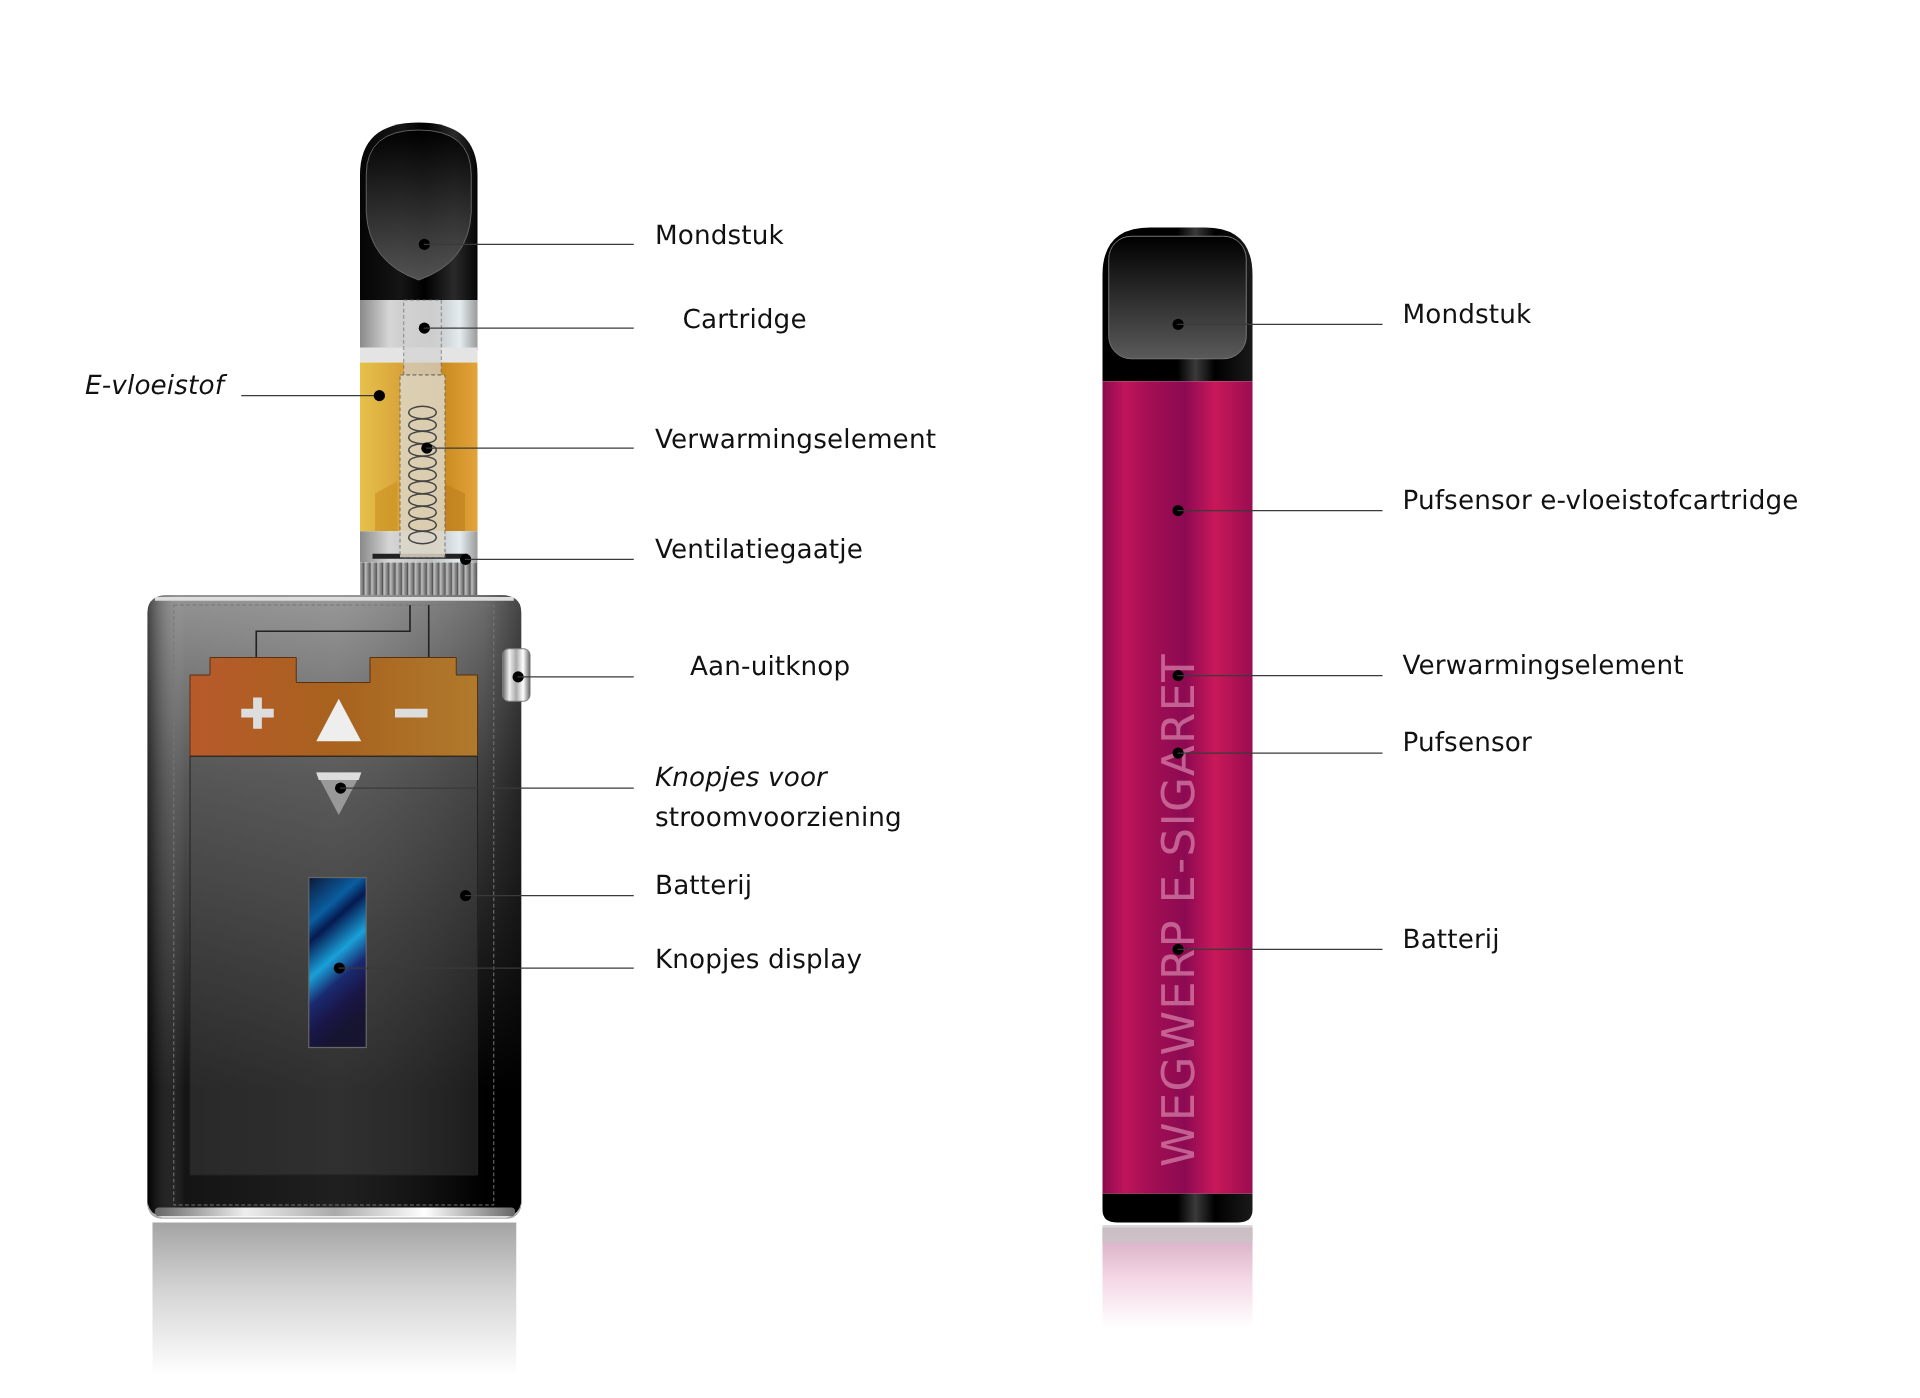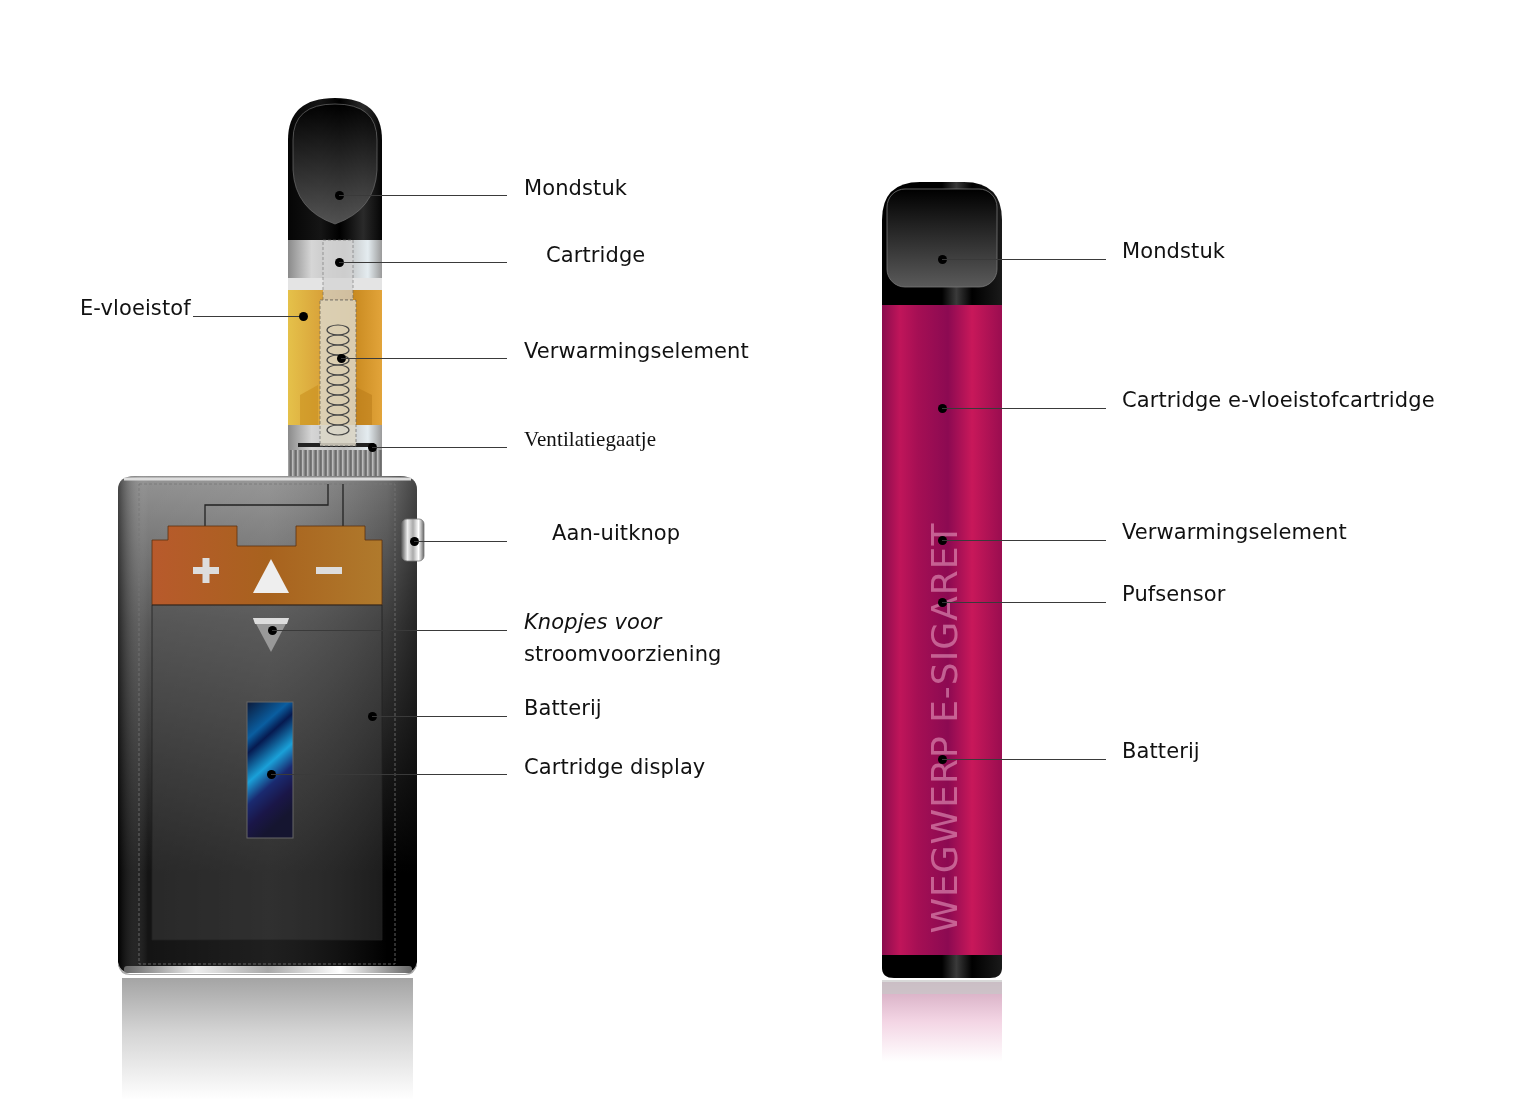--- a/index.html
+++ b/index.html
@@ -200,35 +200,35 @@
   <div class="label" style="left:524px;top:172px;">Mondstuk</div>
 </div>
 
 <div>
   <div class="dot" style="left:339px;top:262px;"></div>
   <div class="leader" style="left:339px;top:261.5px;width:168px;"></div>
   <div class="label" style="left:524px;top:239px;margin-left:22px;">Cartridge</div>
 </div>
 
 <div>
-  <div class="label" style="left:80px;top:292px;">E-vloeistof</div>
+  <div class="label" style="left:68px;top:292px;font-style:italic;">E-vloeistof</div>
   <div class="leader" style="left:193px;top:315.5px;width:110px;"></div>
   <div class="dot" style="left:303px;top:316px;"></div>
 </div>
 
 <div>
   <div class="dot" style="left:341px;top:358px;"></div>
   <div class="leader" style="left:341px;top:357.5px;width:166px;"></div>
   <div class="label" style="left:524px;top:335px;">Verwarmingselement</div>
 </div>
 
 <div>
   <div class="dot" style="left:372px;top:447px;"></div>
   <div class="leader" style="left:372px;top:446.5px;width:135px;"></div>
-  <div class="label" style="left:524px;top:423px;font-family:Liberation Serif, serif;">Ventilatiegaatje</div>
+  <div class="label" style="left:524px;top:423px;">Ventilatiegaatje</div>
 </div>
 
 <div>
   <div class="dot" style="left:414px;top:541px;"></div>
   <div class="leader" style="left:414px;top:540.5px;width:93px;"></div>
   <div class="label" style="left:552px;top:517px;">Aan-uitknop</div>
 </div>
 
 <div>
   <div class="dot" style="left:272px;top:630px;"></div>
@@ -239,33 +239,33 @@
 
 <div>
   <div class="dot" style="left:372px;top:716px;"></div>
   <div class="leader" style="left:372px;top:715.5px;width:135px;"></div>
   <div class="label" style="left:524px;top:692px;">Batterij</div>
 </div>
 
 <div>
   <div class="dot" style="left:271px;top:774px;"></div>
   <div class="leader" style="left:271px;top:773.5px;width:236px;"></div>
-  <div class="label" style="left:524px;top:751px;">Cartridge display</div>
+  <div class="label" style="left:524px;top:751px;">Knopjes display</div>
 </div>
 
 <div>
   <div class="dot" style="left:942px;top:259px;"></div>
   <div class="leader" style="left:942px;top:258.5px;width:164px;"></div>
   <div class="label" style="left:1122px;top:235px;">Mondstuk</div>
 </div>
 
 <div>
   <div class="dot" style="left:942px;top:408px;"></div>
   <div class="leader" style="left:942px;top:407.5px;width:164px;"></div>
-  <div class="label" style="left:1122px;top:384px;">Cartridge e-vloeistofcartridge</div>
+  <div class="label" style="left:1122px;top:384px;">Pufsensor e-vloeistofcartridge</div>
 </div>
 
 <div>
   <div class="dot" style="left:942px;top:540px;"></div>
   <div class="leader" style="left:942px;top:539.5px;width:164px;"></div>
   <div class="label" style="left:1122px;top:516px;">Verwarmingselement</div>
 </div>
 
 <div>
   <div class="dot" style="left:942px;top:602px;"></div>

